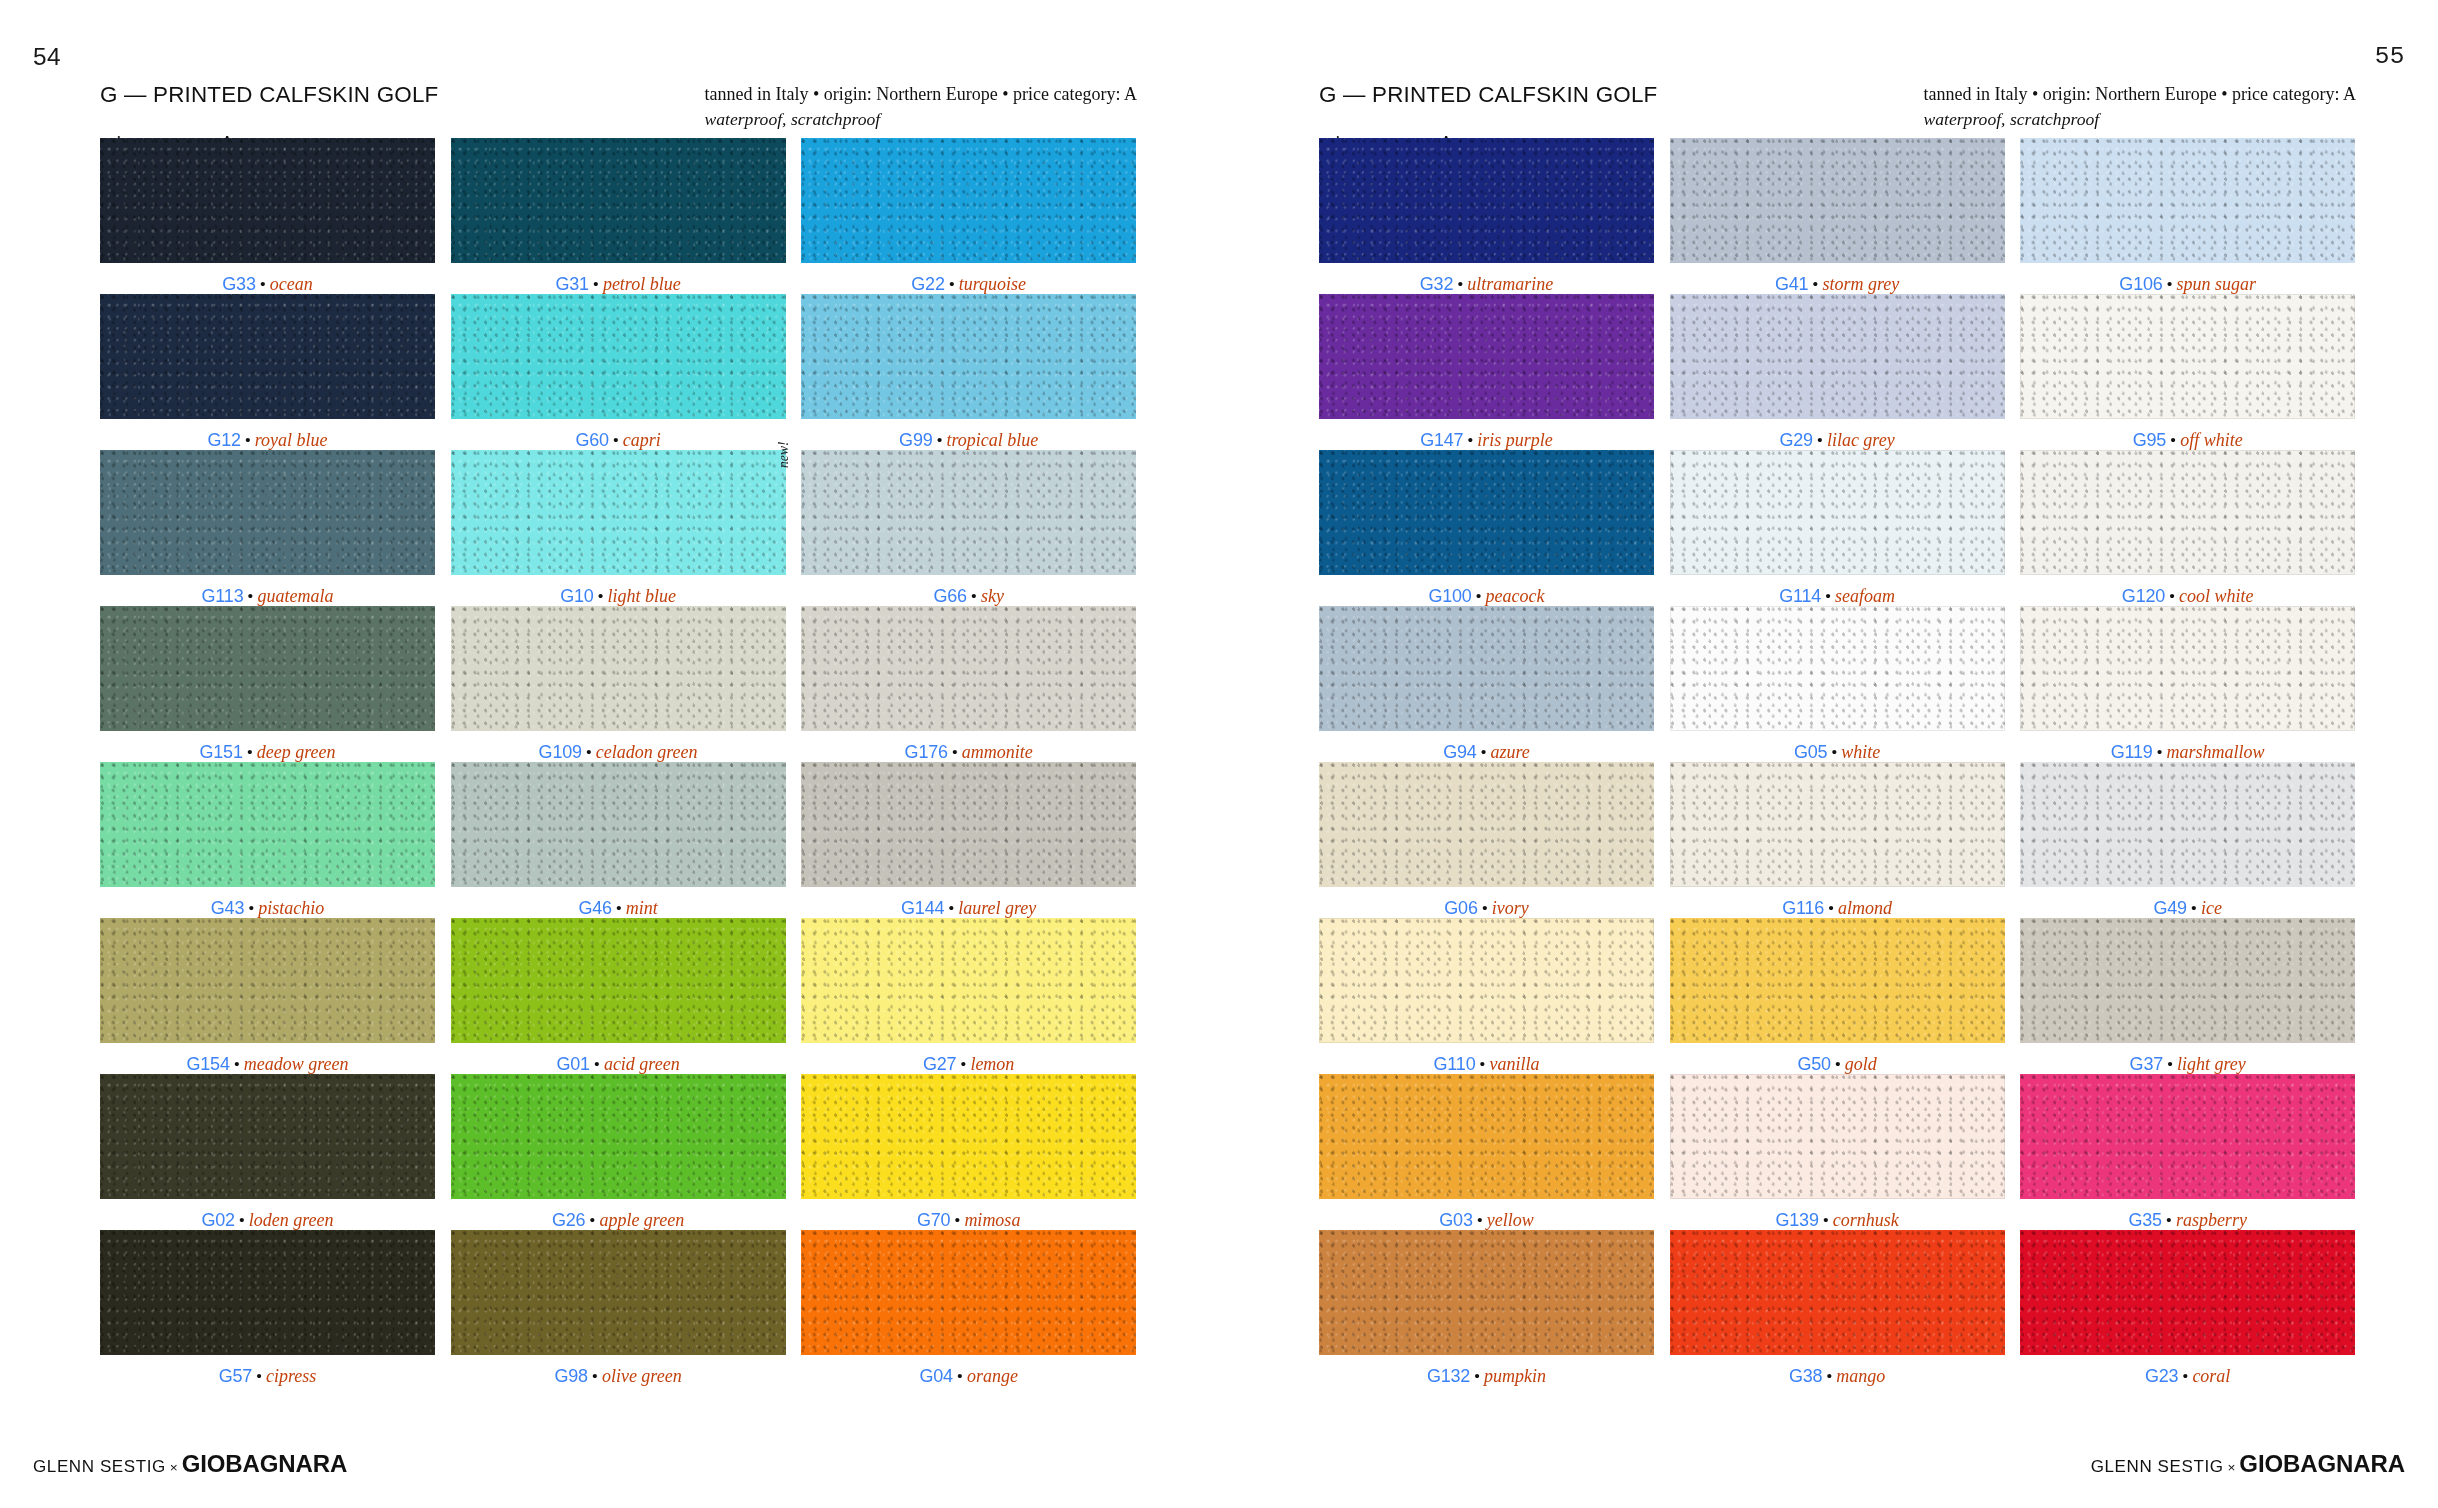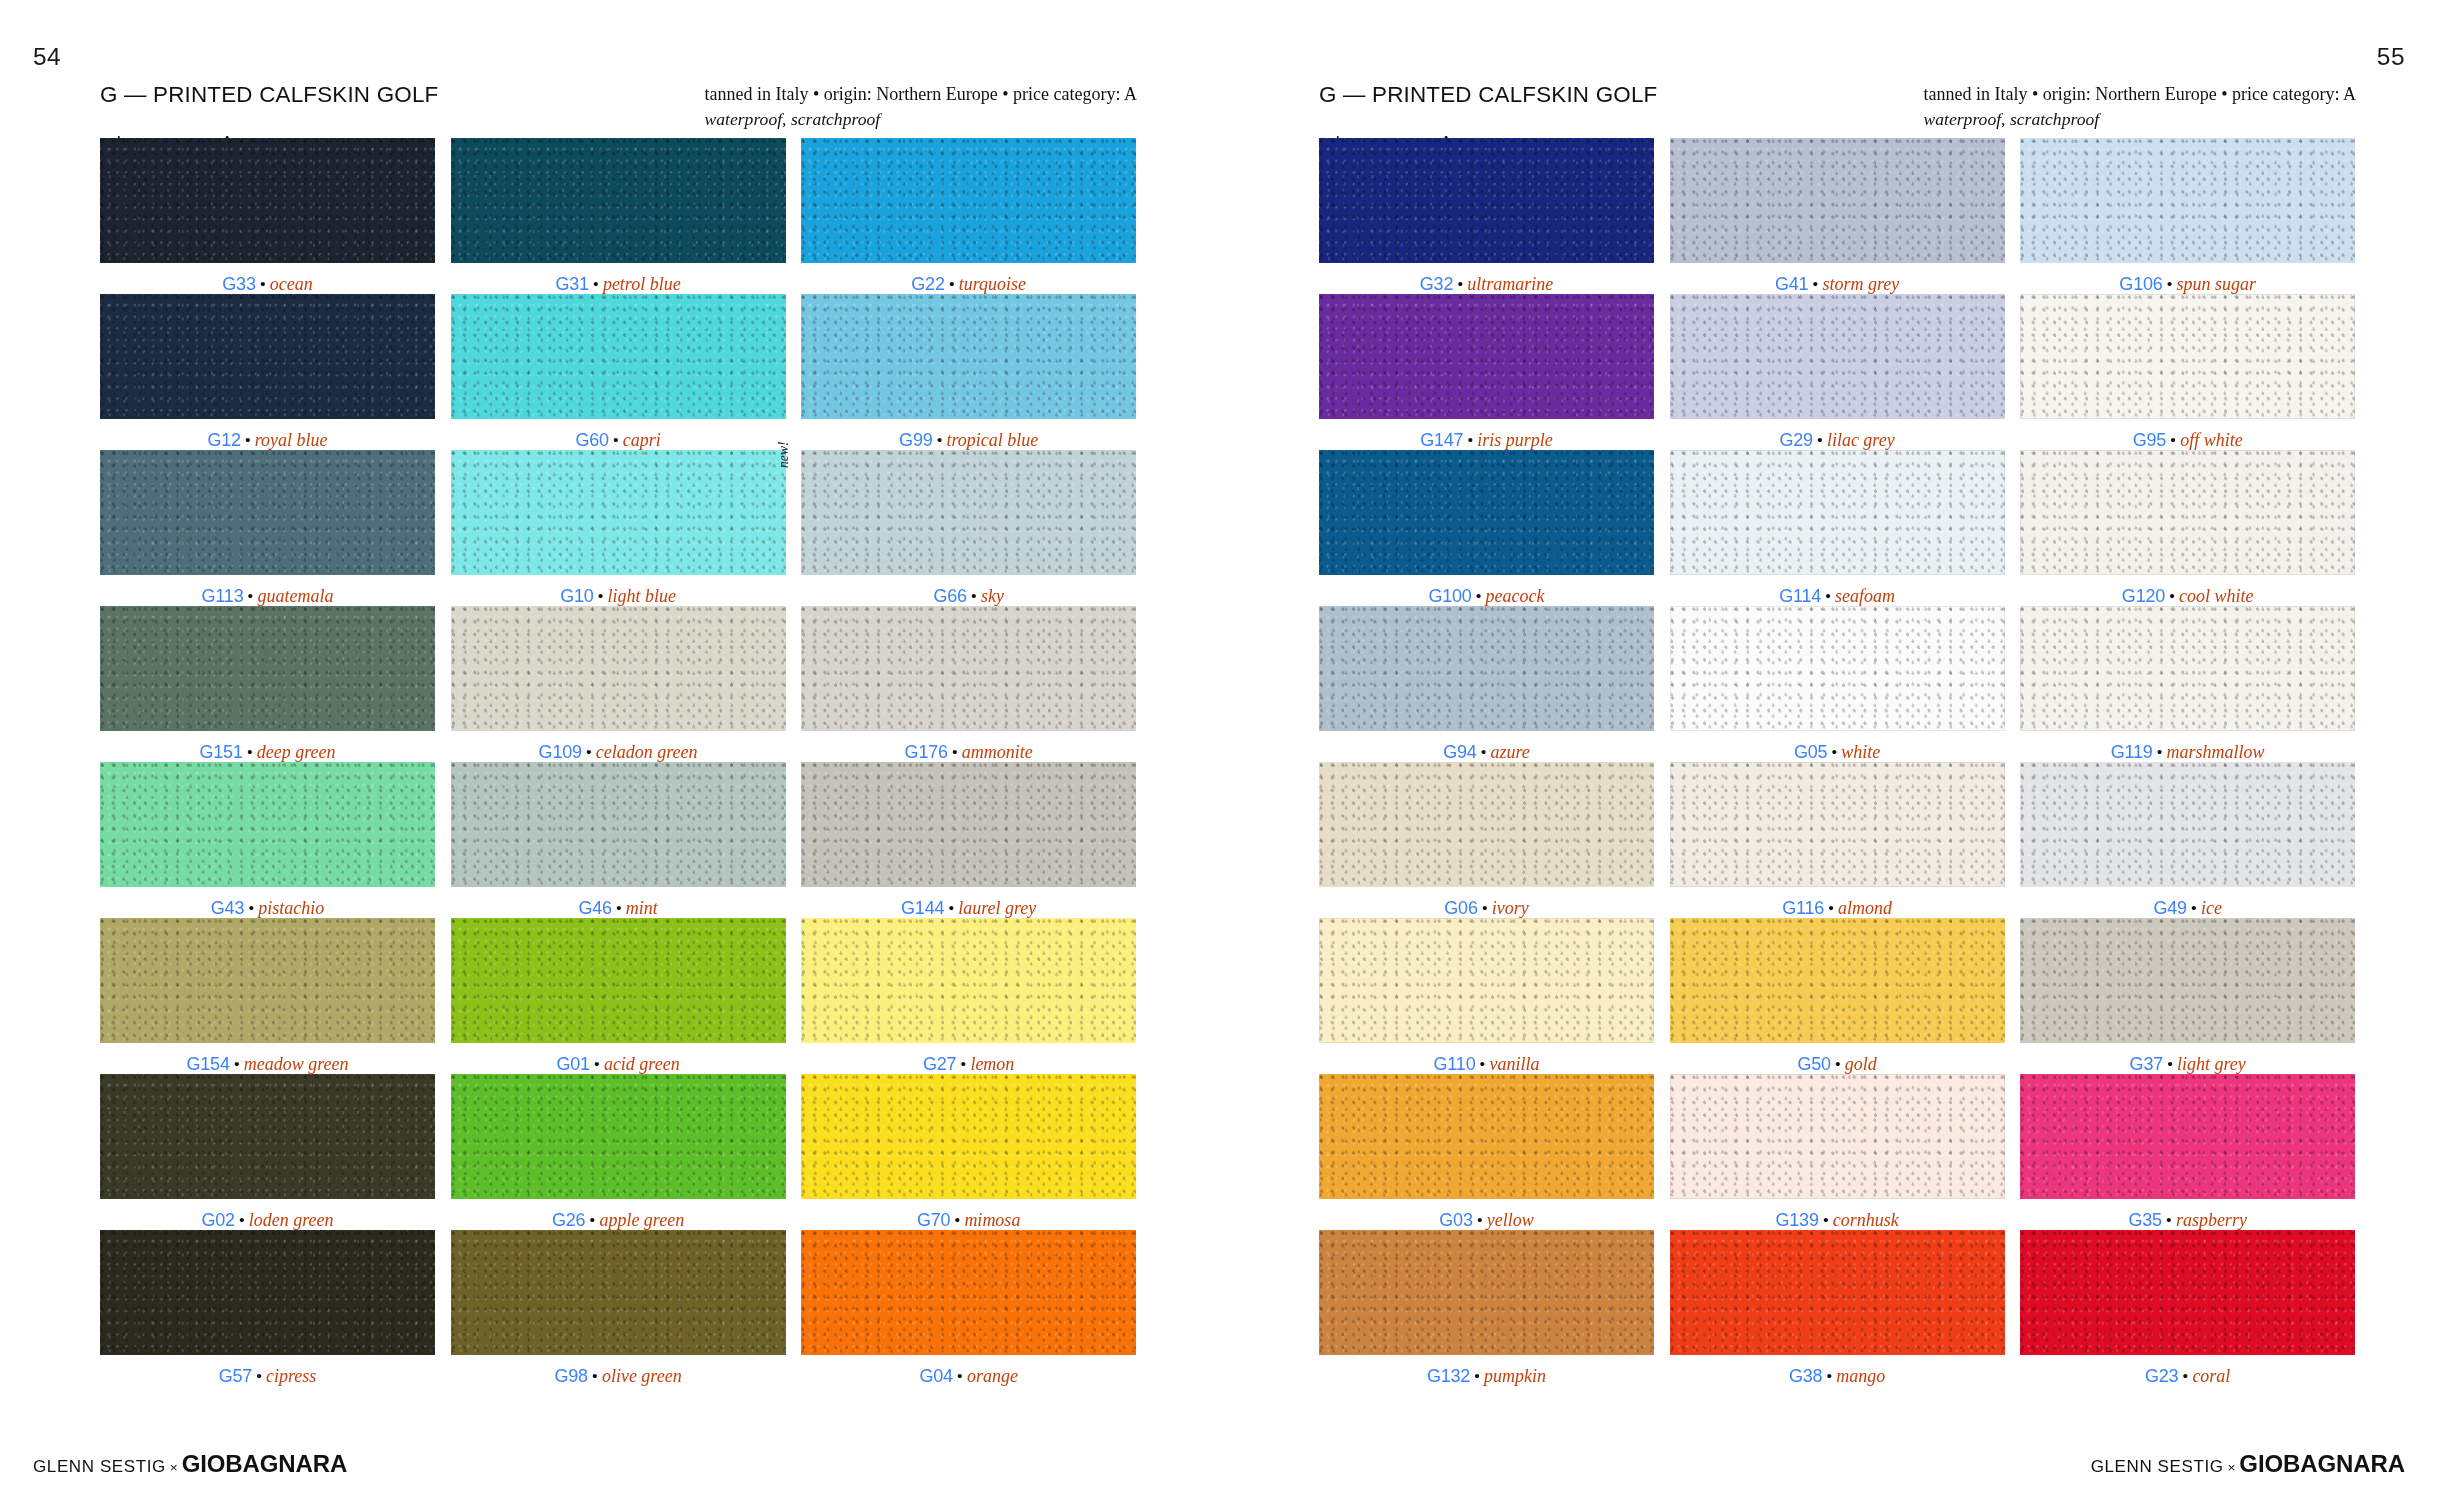--- a/index.html
+++ b/index.html
@@ -32,21 +32,21 @@
   
   .folio {
     position: absolute;
     top: 43px;
     font-family: "Liberation Sans", sans-serif;
     font-size: 24.4px;
     letter-spacing: 0.5px;
     color: #1a1a1a;
   }
   .page-left .folio  { left: 33px; }
-  .page-right .folio { right: 33px; text-align: right; }
+  .page-right .folio { right: 33px; text-align: right; font-family: Liberation Mono, monospace; }
 
   
   .page-header {
     position: absolute;
     top: 82px;
     display: flex;
     justify-content: space-between;
     align-items: flex-start;
   }
   .page-left .page-header  { left: 100px;  width: 1037px; }

